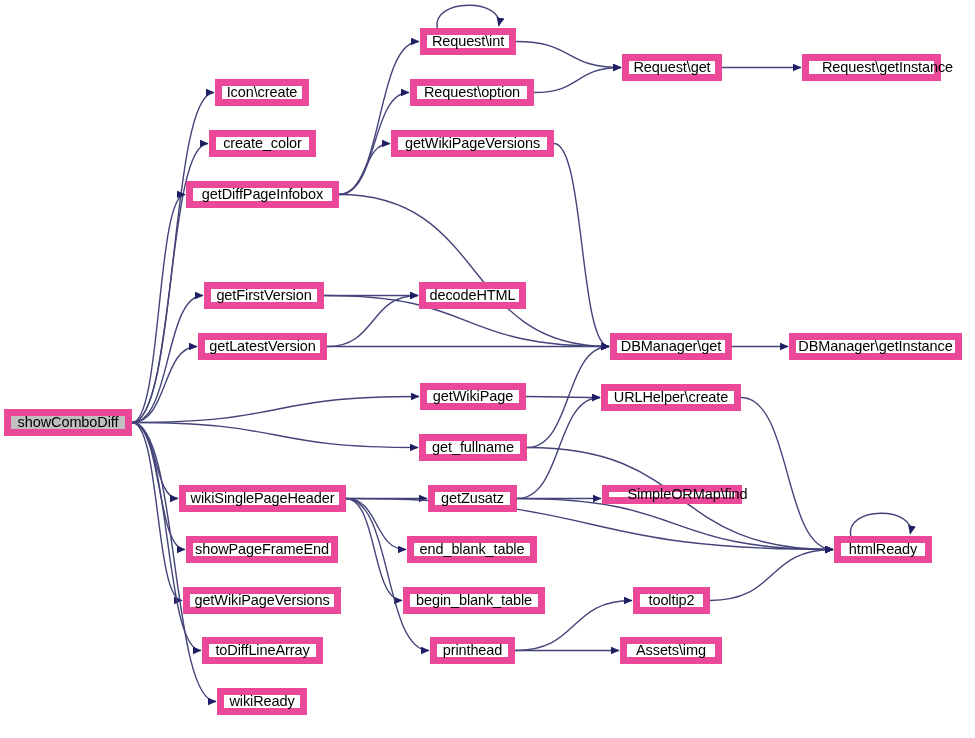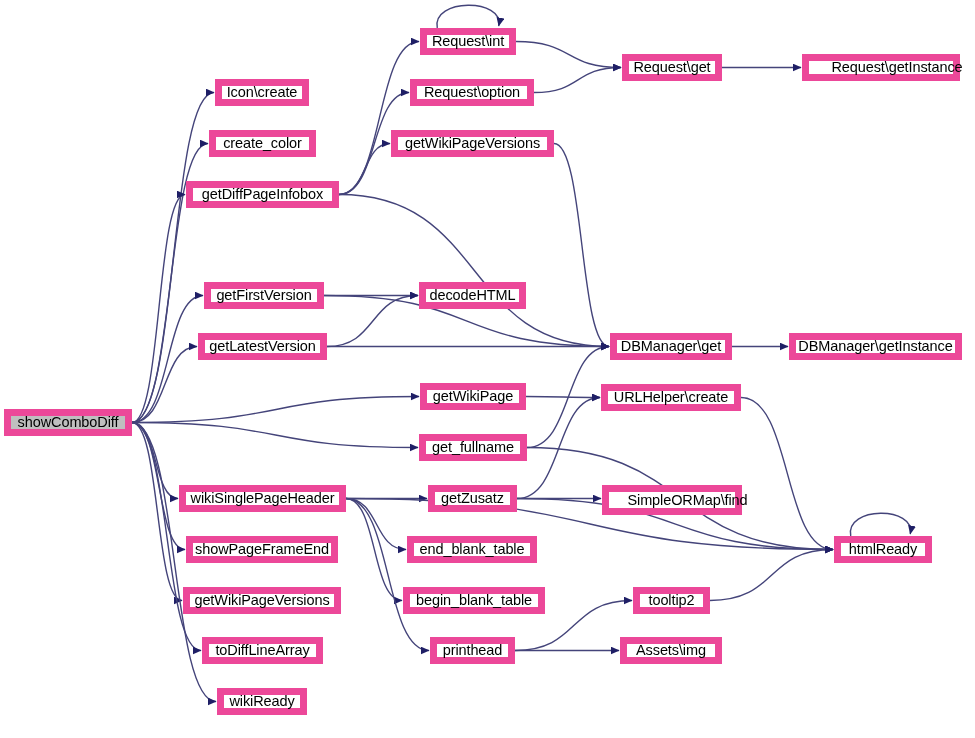--- a/index.html
+++ b/index.html
@@ -170,30 +170,30 @@
       </div>
       <div class="node" style="left: 622px; top: 54px; width: 100px; height: 27px;">
         <span class="node-label">Request\get</span>
       </div>
       <div class="node" style="left: 610px; top: 333px; width: 122px; height: 27px;">
         <span class="node-label">DBManager\get</span>
       </div>
       <div class="node" style="left: 601px; top: 384px; width: 140px; height: 27px;">
         <span class="node-label">URLHelper\create</span>
       </div>
-      <div class="node" style="left: 602px; top: 485px; width: 140px; height: 30px; padding-left: 31px;">
+      <div class="node" style="left: 602px; top: 485px; width: 140px; height: 19px; padding-left: 31px;">
         <span class="node-label">SimpleORMap\find</span>
       </div>
       <div class="node" style="left: 633px; top: 587px; width: 77px; height: 27px;">
         <span class="node-label">tooltip2</span>
       </div>
       <div class="node" style="left: 620px; top: 637px; width: 102px; height: 27px;">
         <span class="node-label">Assets\img</span>
       </div>
-      <div class="node" style="left: 802px; top: 54px; width: 158px; height: 27px; padding-left: 32px;">
+      <div class="node" style="left: 802px; top: 54px; width: 139px; height: 27px; padding-left: 32px;">
         <span class="node-label">Request\getInstance</span>
       </div>
       <div class="node" style="left: 789px; top: 333px; width: 173px; height: 27px;">
         <span class="node-label">DBManager\getInstance</span>
       </div>
       <div class="node" style="left: 834px; top: 536px; width: 98px; height: 27px;">
         <span class="node-label">htmlReady</span>
       </div>
     </div>
 

